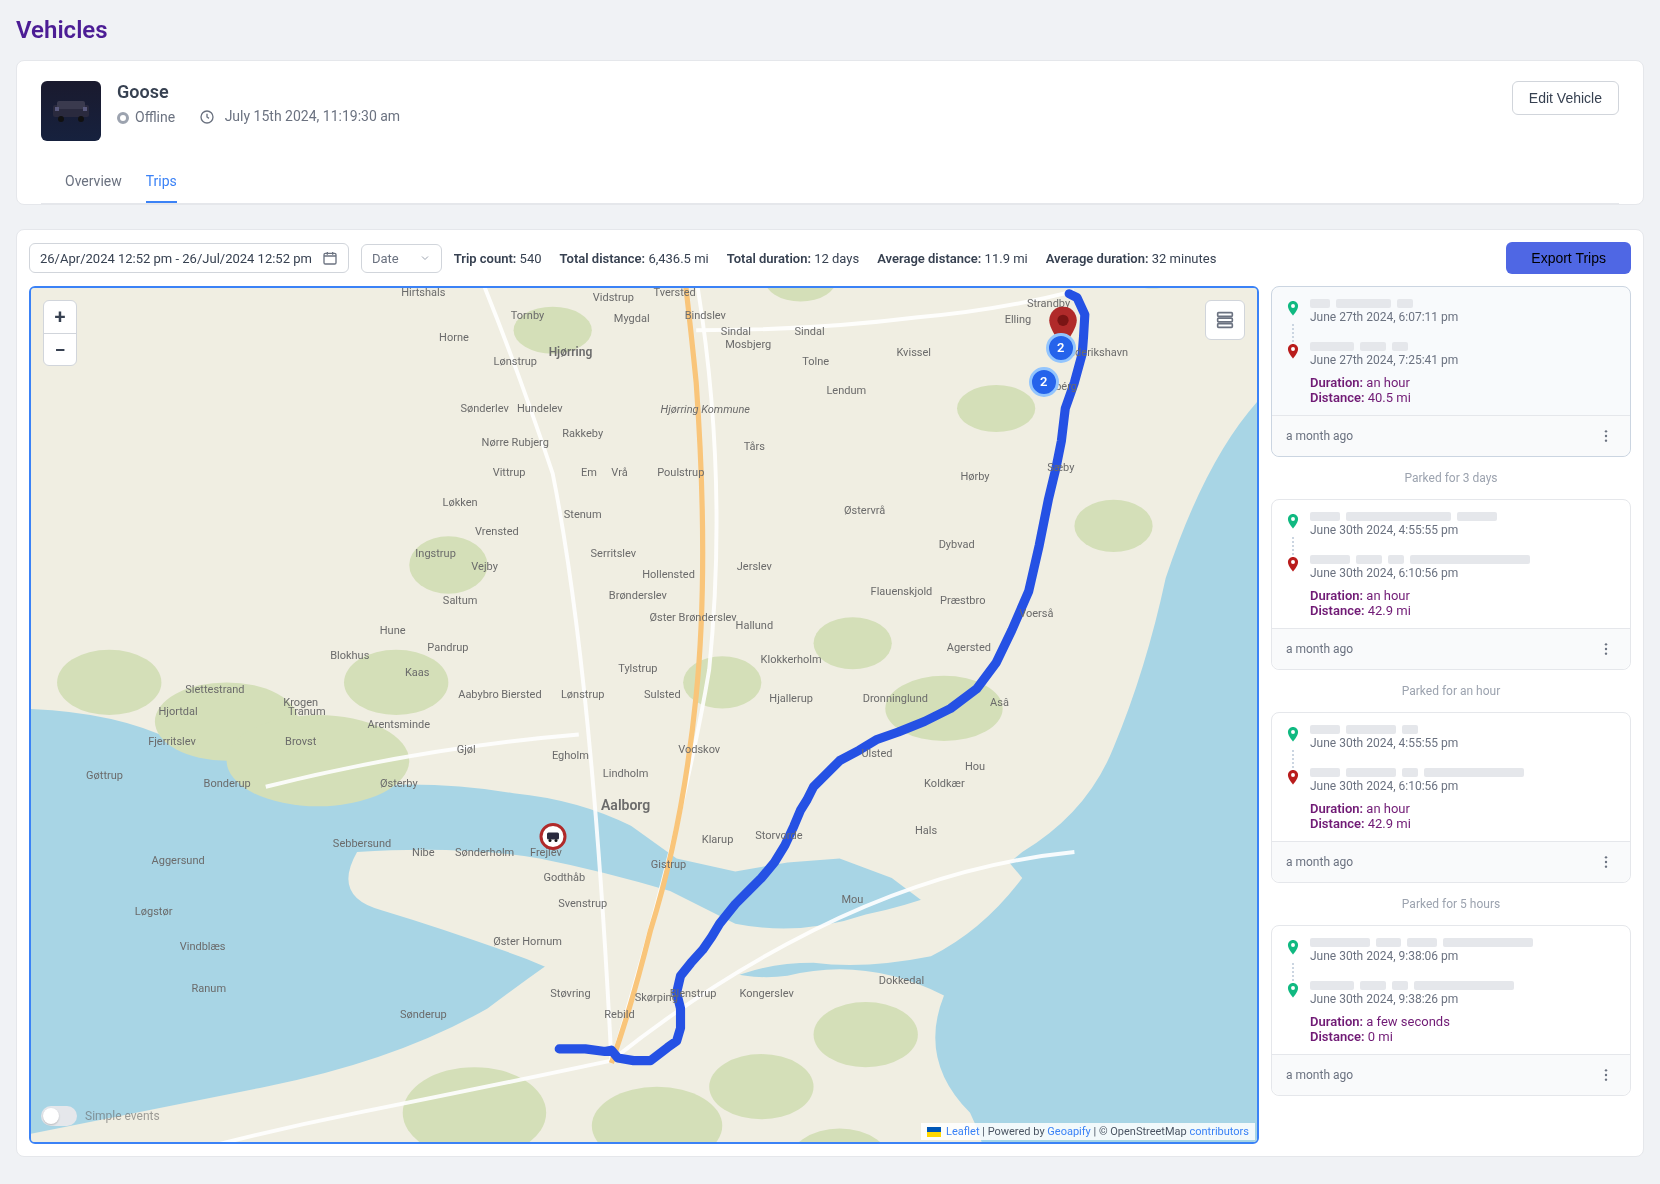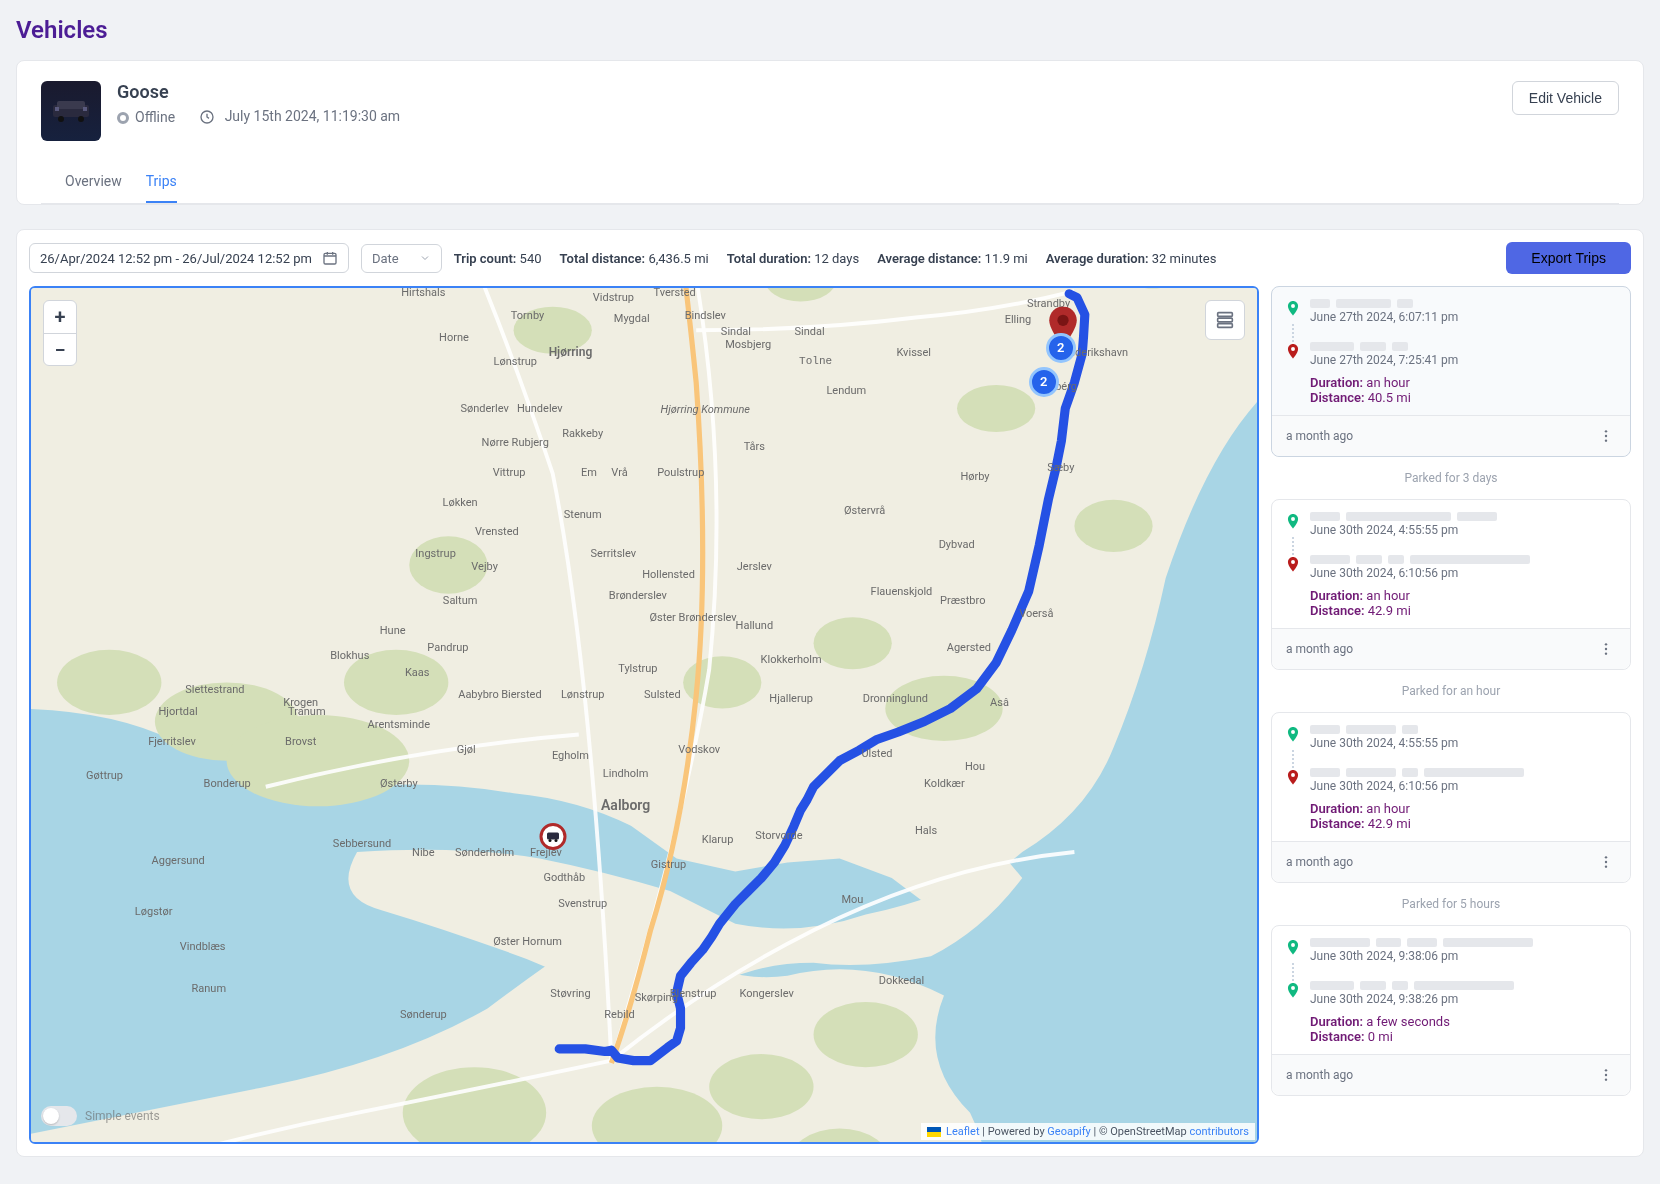--- a/index.html
+++ b/index.html
@@ -201,21 +201,21 @@
         <div id="map-labels">
             <span class="map-label" style="left: 48.5%; top: 60.5%; font-size: 14px; font-weight: 600;">Aalborg</span>
             <span class="map-label" style="left: 44%; top: 7.5%; font-size: 12px; font-weight: 600;">Hjørring</span>
             <span class="map-label" style="left: 32%; top: 0.5%;">Hirtshals</span>
             <span class="map-label" style="left: 47.5%; top: 1%;">Vidstrup</span>
             <span class="map-label" style="left: 40.5%; top: 3.2%;">Tornby</span>
             <span class="map-label" style="left: 55%; top: 3.2%;">Bindslev</span>
             <span class="map-label" style="left: 34.5%; top: 5.7%;">Horne</span>
             <span class="map-label" style="left: 58.5%; top: 6.5%;">Mosbjerg</span>
             <span class="map-label" style="left: 52.5%; top: 0.5%;">Tversted</span>
-            <span class="map-label" style="left: 64%; top: 8.5%; font-family: Liberation Mono, monospace;">Tolne</span>
+            <span class="map-label" style="left: 64%; top: 8.5%;">Tolne</span>
             <span class="map-label" style="left: 57.5%; top: 5%;">Sindal</span>
             <span class="map-label" style="left: 63.5%; top: 5%;">Sindal</span>
             <span class="map-label" style="left: 83%; top: 1.8%;">Strandby</span>
             <span class="map-label" style="left: 80.5%; top: 3.6%;">Elling</span>
             <span class="map-label" style="left: 72%; top: 7.5%;">Kvissel</span>
             <span class="map-label" style="left: 66.5%; top: 12%;">Lendum</span>
             <span class="map-label" style="left: 39.5%; top: 8.5%;">Lønstrup</span>
             <span class="map-label" style="left: 37%; top: 14%;">Sønderlev</span>
             <span class="map-label" style="left: 41.5%; top: 14%;">Hundelev</span>
             <span class="map-label" style="left: 39.5%; top: 18%;">Nørre Rubjerg</span>

